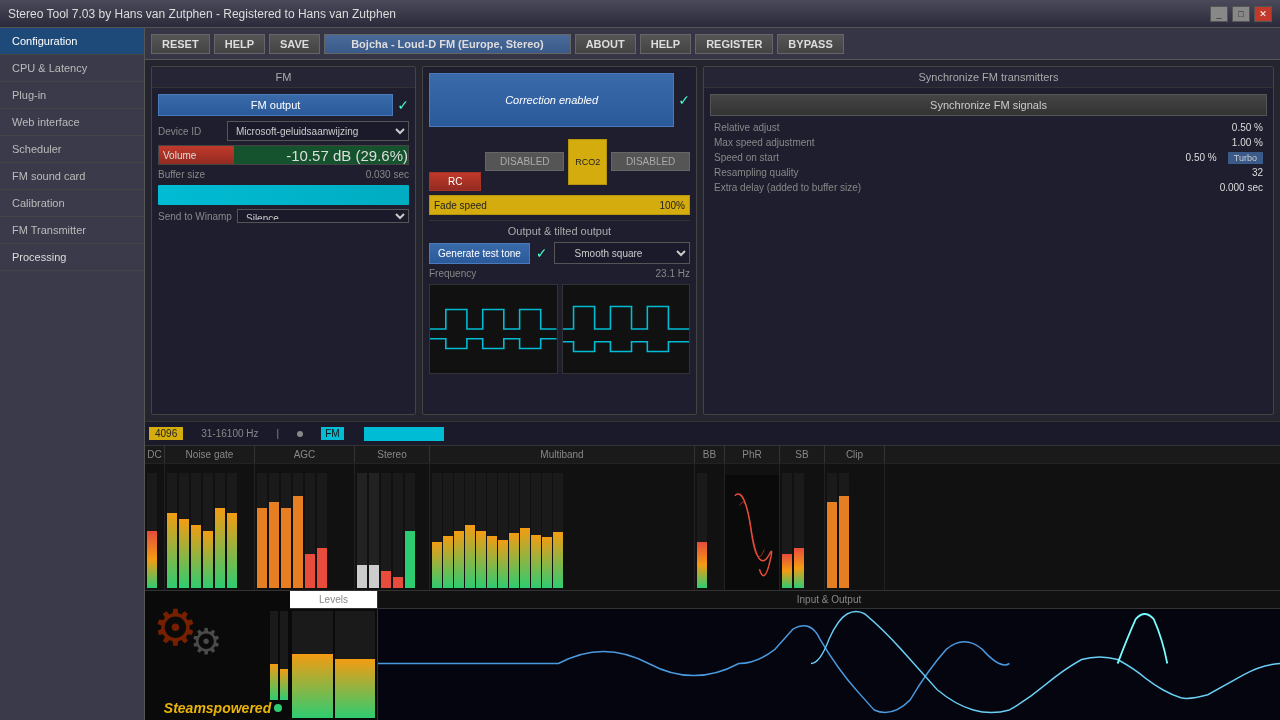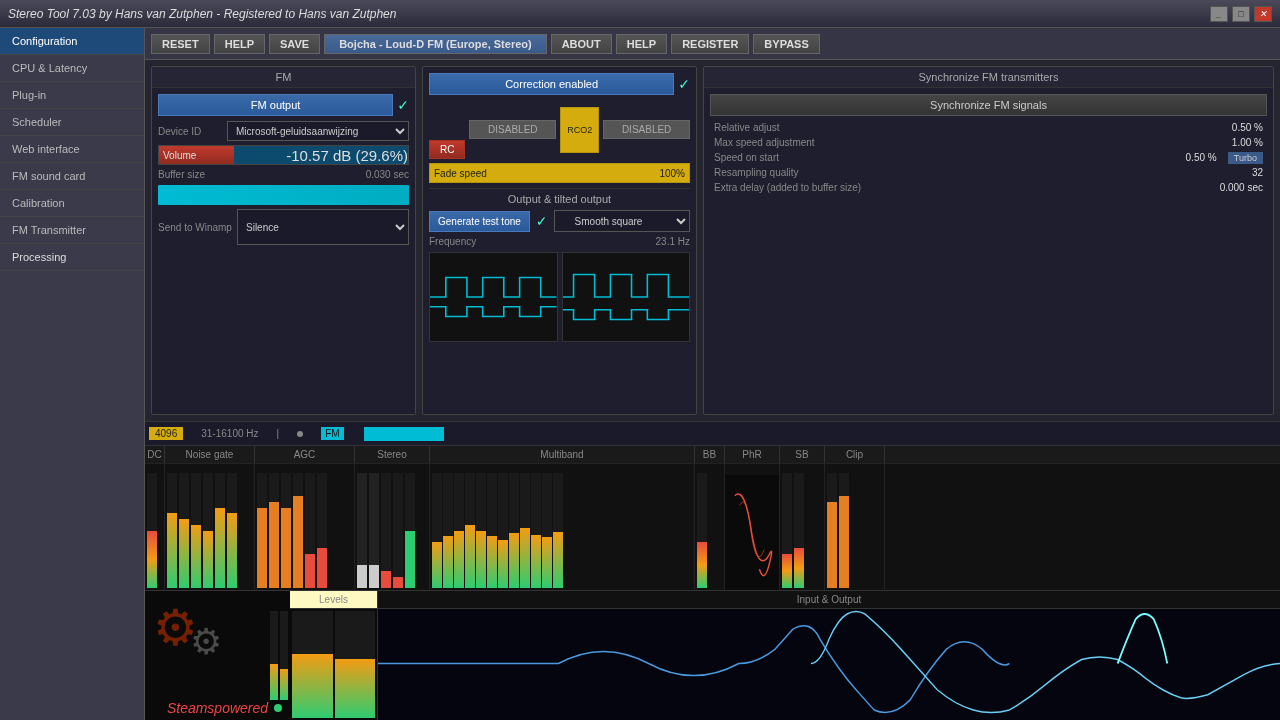--- a/index.html
+++ b/index.html
@@ -16,21 +16,20 @@
 
     
     .title-bar {
       background: linear-gradient(to bottom, #4a4a5a, #2a2a3a);
       height: 28px;
       display: flex;
       align-items: center;
       justify-content: space-between;
       padding: 0 8px;
       border-bottom: 1px solid #555;
-      font-style: italic;
     }
     .title-bar-text {
       color: #ddd;
       font-size: 12px;
     }
     .title-bar-controls {
       display: flex;
       gap: 4px;
     }
     .title-bar-btn {
@@ -96,21 +95,21 @@
       border: 1px solid #666;
       color: #ddd;
       padding: 3px 10px;
       cursor: pointer;
       font-size: 11px;
       font-weight: bold;
     }
     .toolbar-btn.preset {
       background: linear-gradient(to bottom, #4a6a9a, #3a5a8a);
       color: #ddd;
-      padding: 3px 14px;
+      padding: 3px 26px;
     }
 
     
     .panels-area {
       display: flex;
       padding: 6px;
       gap: 6px;
       flex: 1;
       overflow: hidden;
     }
@@ -181,21 +180,21 @@
       font-size: 10px;
       padding: 2px 4px;
       height: 20px;
     }
 
     
     .slider-row {
       margin-bottom: 4px;
       position: relative;
       height: 20px;
-      background: #0c4a6e;
+      background: #14532d;
       border: 1px solid #444;
       display: flex;
       align-items: center;
     }
     .slider-fill {
       background: linear-gradient(to bottom, #c0392b, #922b21);
       height: 100%;
       position: absolute;
       left: 0;
       top: 0;
@@ -245,41 +244,41 @@
       width: 75px;
       flex-shrink: 0;
     }
     .send-select {
       flex: 1;
       background: #1a1a2a;
       border: 1px solid #555;
       color: #ccc;
       font-size: 10px;
       padding: 2px 4px;
-      height: 36px;
+      height: 14px;
     }
 
     
     .tilt-panel {
       width: 275px;
       flex-shrink: 0;
     }
 
     
     .rc-row {
       display: flex;
       align-items: center;
       gap: 4px;
       margin-bottom: 4px;
     }
     .rc-btn {
       background: linear-gradient(to bottom, #c0392b, #922b21);
       border: 1px solid #a93226;
       color: #fff;
-      padding: 3px 10px;
+      padding: 3px 18px;
       font-size: 10px;
       cursor: pointer;
       margin-top: 40px;
     }
     .disabled-badge {
       background: #555;
       color: #aaa;
       padding: 3px 8px;
       font-size: 10px;
       border: 1px solid #666;
@@ -464,23 +463,23 @@
     }
     .logo-gear-small {
       position: absolute;
       top: 30px;
       left: 45px;
       font-size: 36px;
       color: #666;
       opacity: 0.7;
     }
     .logo-text {
-      color: #ef4444;
+      color: #eab308;
       font-size: 14px;
-      font-weight: normal;
+      font-weight: bold;
       font-style: italic;
       z-index: 1;
     }
     .logo-green-dot {
       width: 8px;
       height: 8px;
       background: #2ecc71;
       border-radius: 50%;
       position: absolute;
       bottom: 8px;
@@ -542,21 +541,21 @@
       border-right: 1px solid #333;
       display: flex;
       flex-direction: column;
     }
     .levels-title {
       color: #888;
       font-size: 10px;
       text-align: center;
       padding: 3px;
       border-bottom: 1px solid #333;
-      background: #fef9c3;
+      background: #ffffff;
     }
     .levels-display {
       flex: 1;
       display: flex;
       gap: 2px;
       padding: 2px;
       background: #0a0a0a;
     }
     .level-bar {
       flex: 1;
@@ -594,25 +593,26 @@
     .io-canvas svg {
       width: 100%;
       height: 100%;
     }
 
     
     .correction-btn {
       background: linear-gradient(to bottom, #3a6aaa, #2a5a9a);
       border: 1px solid #4a7abb;
       color: #fff;
-      padding: 4px 0;
+      padding: 20px 0;
       flex: 1;
       text-align: center;
       cursor: pointer;
       font-size: 11px;
+      font-style: italic;
     }
 
     
     .ml-dc { width: 20px; }
     .ml-ng { width: 90px; }
     .ml-agc { width: 100px; }
     .ml-stereo { width: 75px; }
     .ml-mb { width: 265px; }
     .ml-bb { width: 30px; }
     .ml-phr { width: 55px; }
@@ -646,24 +646,24 @@
     <div class="sidebar-item active">
       <span>Configuration</span>
     </div>
     <div class="sidebar-item">
       <span>CPU &amp; Latency</span>
     </div>
     <div class="sidebar-item">
       <span>Plug-in</span>
     </div>
     <div class="sidebar-item">
+      <span>Web interface</span>
+    </div>
+    <div class="sidebar-item">
       <span>Scheduler</span>
-    </div>
-    <div class="sidebar-item">
-      <span>Web interface</span>
     </div>
     <div class="sidebar-item">
       <span>FM sound card</span>
     </div>
     <div class="sidebar-item">
       <span>Calibration</span>
     </div>
     <div class="sidebar-item">
       <span>FM Transmitter</span>
     </div>

